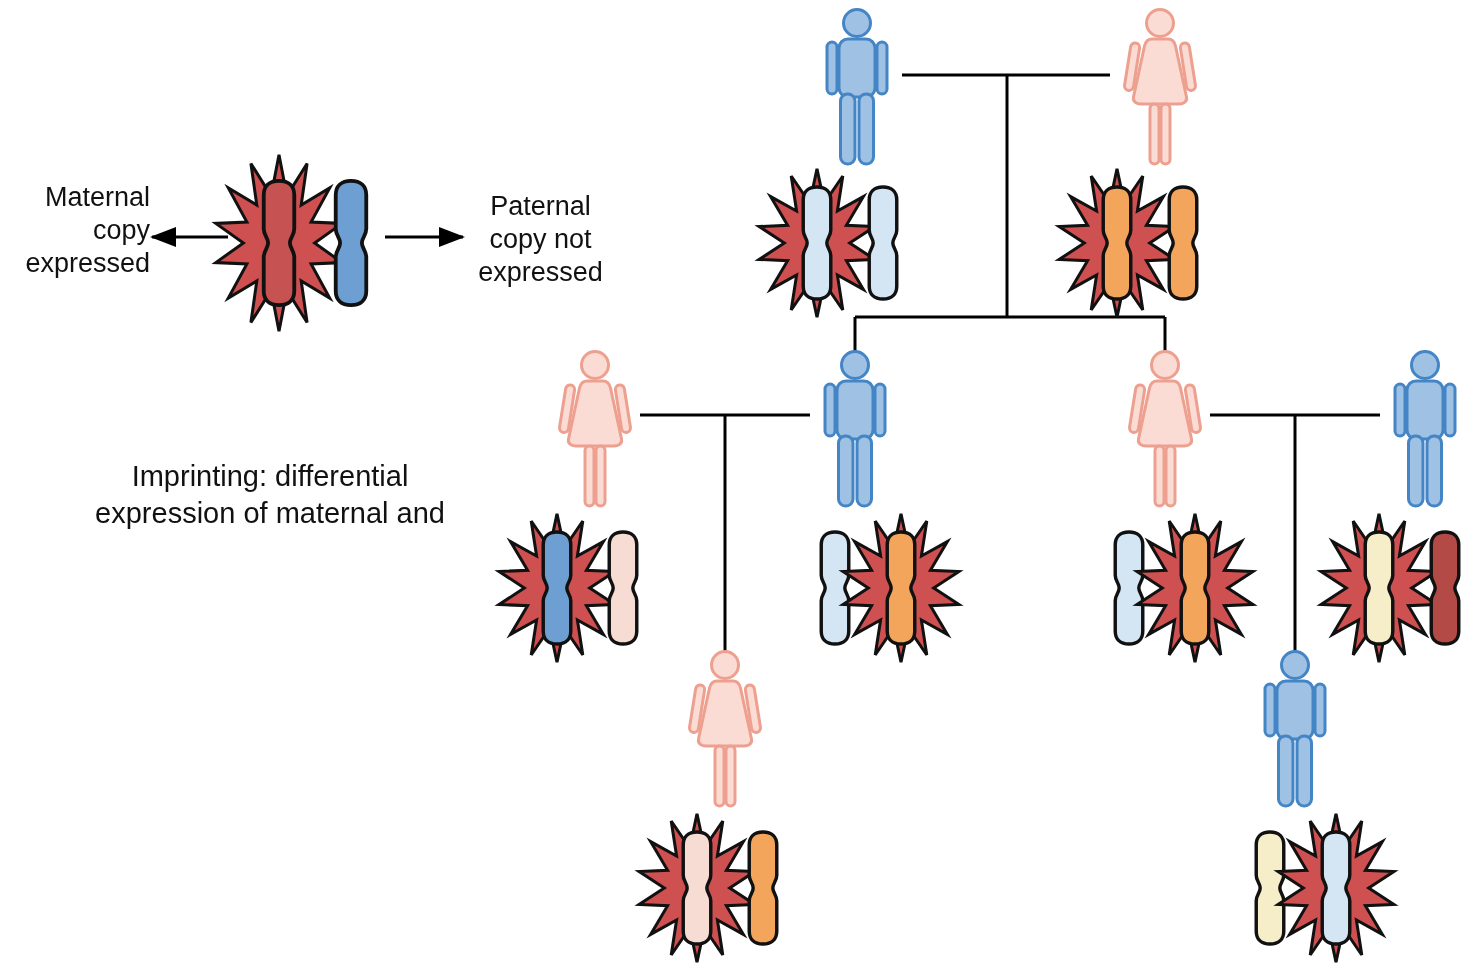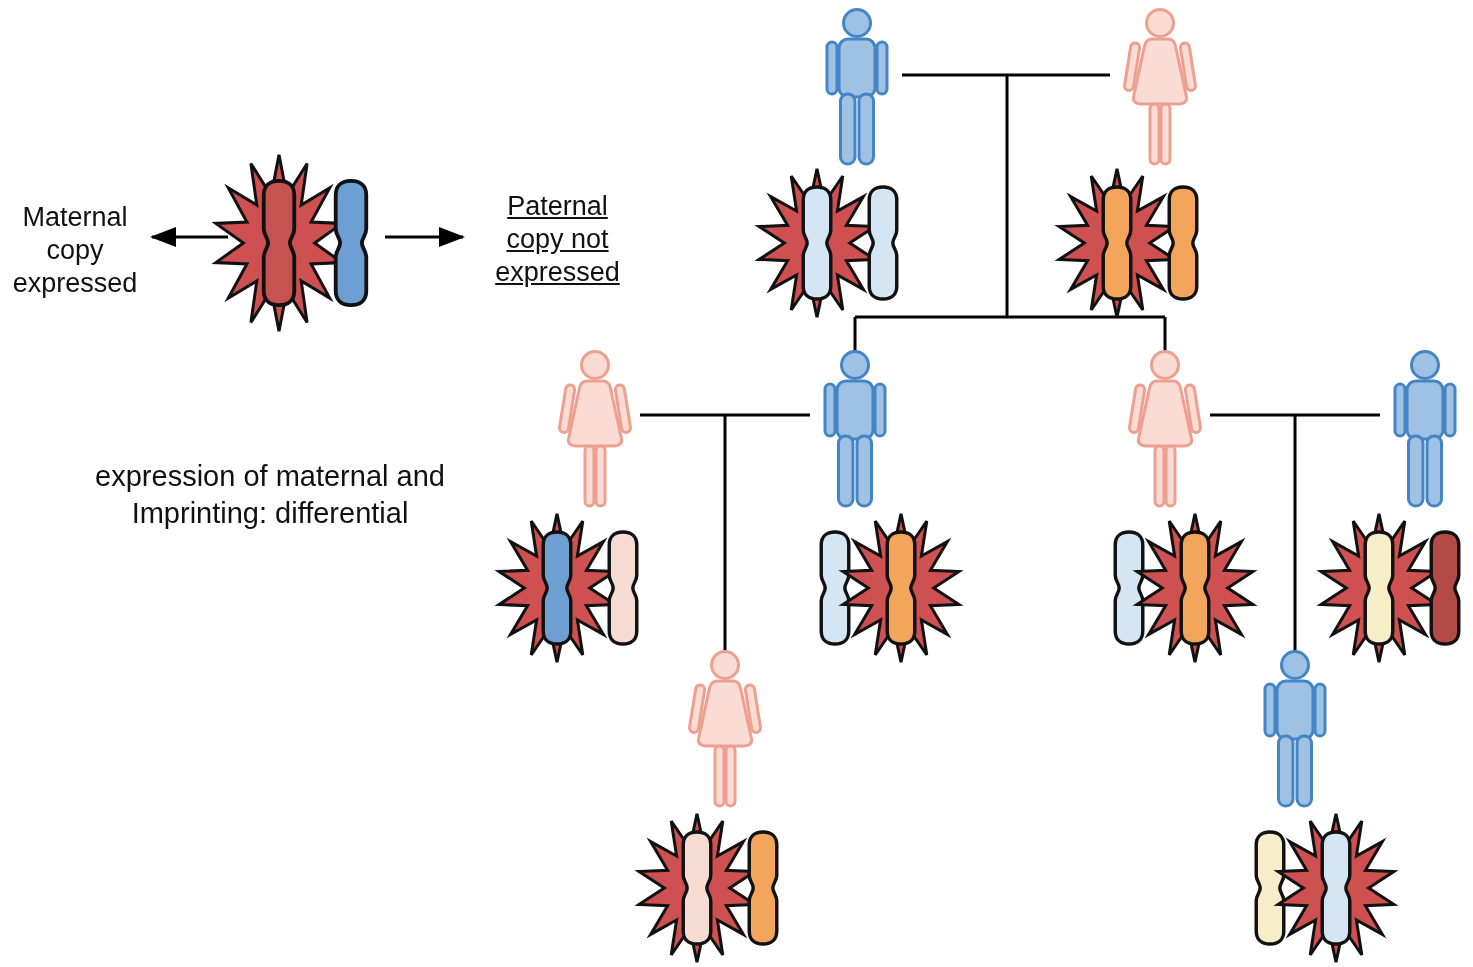--- a/index.html
+++ b/index.html
@@ -94,30 +94,30 @@
       <use href="#sym-chrom" x="1357" y="529" width="44" height="118" fill="#f6eec9" stroke="#111111"></use>
       <use href="#sym-chrom" x="1423" y="529" width="44" height="118" fill="#b34a46" stroke="#111111"></use>
       <polygon points="697.0,813.7 704.3,848.1 722.8,821.0 717.4,856.0 743.4,841.6 726.4,870.3 754.9,871.5 729.7,888.0 754.9,904.5 726.4,905.7 743.4,934.4 717.4,920.0 722.8,955.0 704.3,927.9 697.0,962.3 689.7,927.9 671.2,955.0 676.6,920.0 650.6,934.4 667.6,905.7 639.1,904.5 664.3,888.0 639.1,871.5 667.6,870.3 650.6,841.6 676.6,856.0 671.2,821.0 689.7,848.1" fill="#cf5050" stroke="#111111" stroke-width="3"></polygon>
       <use href="#sym-chrom" x="675" y="829" width="44" height="118" fill="#f7dcd4" stroke="#111111"></use>
       <use href="#sym-chrom" x="741" y="829" width="44" height="118" fill="#f2a55b" stroke="#111111"></use>
       <use href="#sym-chrom" x="1248" y="829" width="44" height="118" fill="#f6eec9" stroke="#111111"></use>
       <polygon points="1336.0,813.7 1343.3,848.1 1361.8,821.0 1356.4,856.0 1382.4,841.6 1365.4,870.3 1393.9,871.5 1368.7,888.0 1393.9,904.5 1365.4,905.7 1382.4,934.4 1356.4,920.0 1361.8,955.0 1343.3,927.9 1336.0,962.3 1328.7,927.9 1310.2,955.0 1315.6,920.0 1289.6,934.4 1306.6,905.7 1278.1,904.5 1303.3,888.0 1278.1,871.5 1306.6,870.3 1289.6,841.6 1315.6,856.0 1310.2,821.0 1328.7,848.1" fill="#cf5050" stroke="#111111" stroke-width="3"></polygon>
       <use href="#sym-chrom" x="1314" y="829" width="44" height="118" fill="#d4e5f3" stroke="#111111"></use>
     </svg>
 
-  <div class="label" style="left:0px; top:201px; width:150px;">
+  <div class="label" style="left:0px; top:181px; width:150px;text-align:right;">
     <div>Maternal</div>
     <div>copy</div>
     <div>expressed</div>
   </div>
 
-  <div class="label" style="left:475px; top:190px; width:165px;text-decoration:underline;">
+  <div class="label" style="left:458px; top:190px; width:165px;">
     <div>Paternal</div>
     <div>copy not</div>
     <div>expressed</div>
   </div>
 
   <div class="label big" style="left:50px; top:458px; width:440px;">
+    <div>Imprinting: differential</div>
     <div>expression of maternal and</div>
-    <div>Imprinting: differential</div>
   </div>
 
 </div>
 
 </body></html>

